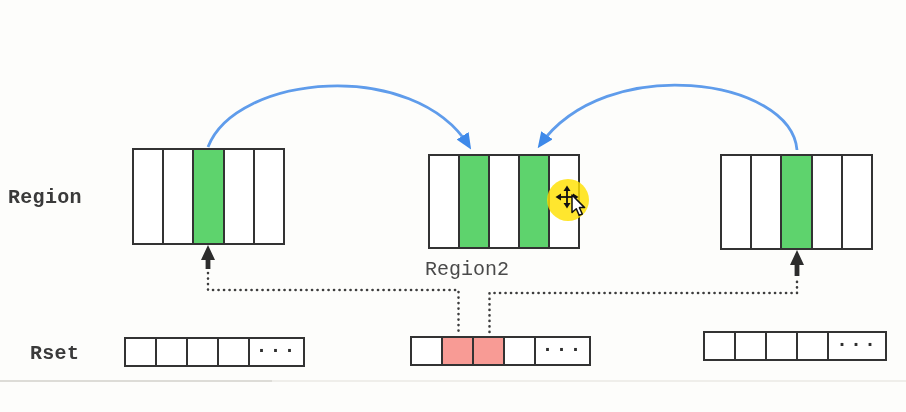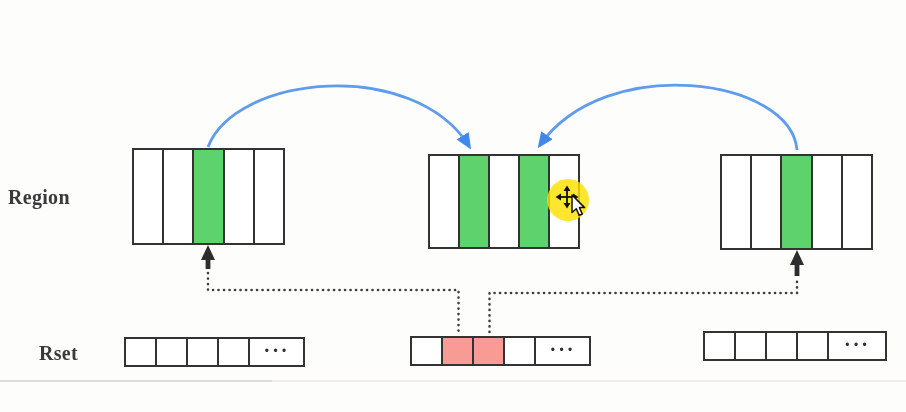--- a/index.html
+++ b/index.html
@@ -1,26 +1,26 @@
 <!DOCTYPE html>
 <html style="--green: #5ed36d; --pink: #f89b95; --blue_arc: #5f9ceb; --blue_arrow: #3e89e9; --box_border: #333333; --dotted: #3d3d3d; --black_arrow: #2d2d2d; --highlight: #ffe000; --label_text: #3a3a3a; --caption_text: #4a4a4a;"><head>
 <meta charset="utf-8">
 <style>
   html,body{margin:0;padding:0;}
   .canvas{
     position:relative; width:906px; height:412px; overflow:hidden;
     background:#fdfdfb;
-    font-family:Liberation Serif, serif;
+    font-family:Liberation Mono, monospace;
   }
   .row-label{
     position:absolute; font-weight:700; font-size:20px; color:var(--label_text,#3a3a3a);
     letter-spacing:.3px;
   }
   .region-row-label{left:8px; top:186px;}
-  .rset-row-label{left:30px; top:342px;margin-left:9px;}
+  .rset-row-label{left:30px; top:342px;}
 
   .region-box{
     position:absolute; display:flex; box-sizing:border-box;
     border:2px solid var(--box_border,#333); background:#fff;
   }
   .region1{left:132px; top:148px; width:153px; height:97px;}
   .region2{left:428px; top:154px; width:152px; height:95px;}
   .region3{left:720px; top:154px; width:153px; height:96px;}
   .region-box .cell{flex:1; border-right:2px solid var(--box_border,#333);}
   .region-box .cell:last-child{border-right:none;}
@@ -85,20 +85,21 @@
       <div class="cell cell-white"></div>
     </div>
   <div class="region-box region3">
       <div class="cell cell-white"></div>
       <div class="cell cell-white"></div>
       <div class="cell cell-green"></div>
       <div class="cell cell-white"></div>
       <div class="cell cell-white"></div>
     </div>
 
+  <div class="region-caption caption2">Region2</div>
 
   <div class="rset-bar rset1">
     <div class="rset-cells">
         <div class="cell cell-white"></div>
         <div class="cell cell-white"></div>
         <div class="cell cell-white"></div>
         <div class="cell cell-white"></div>
       </div>
     <div class="ellipsis-cell">···</div>
   </div>

